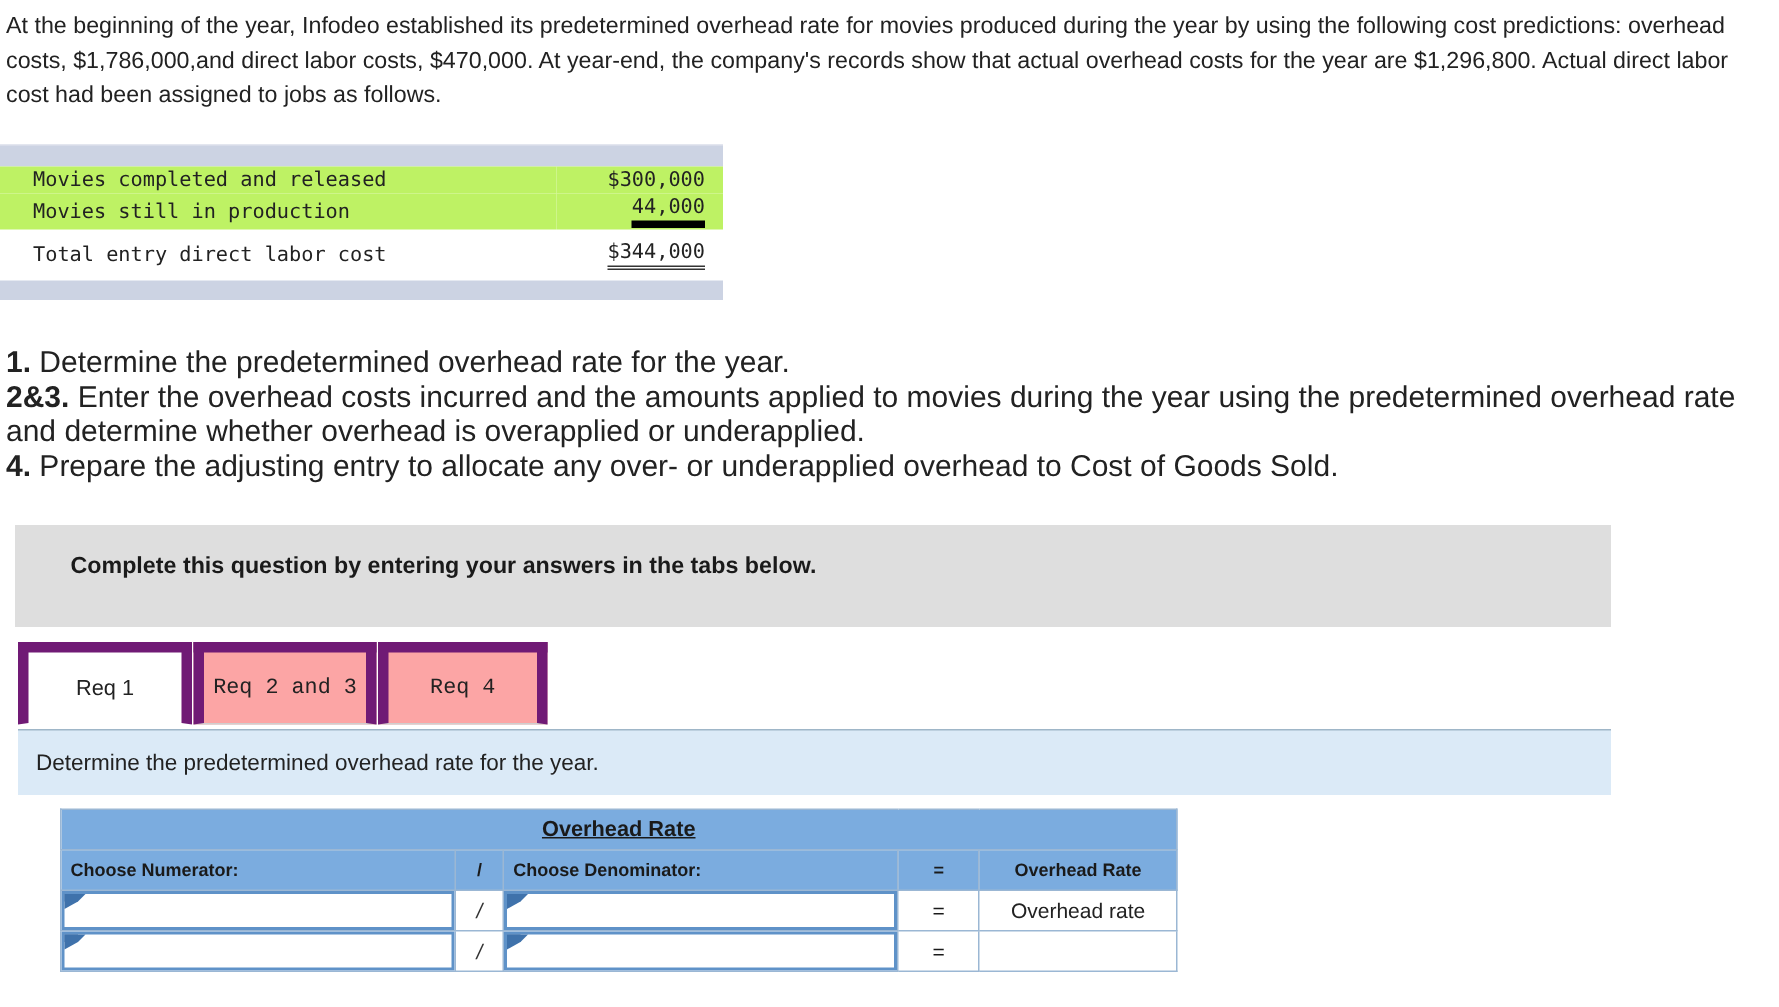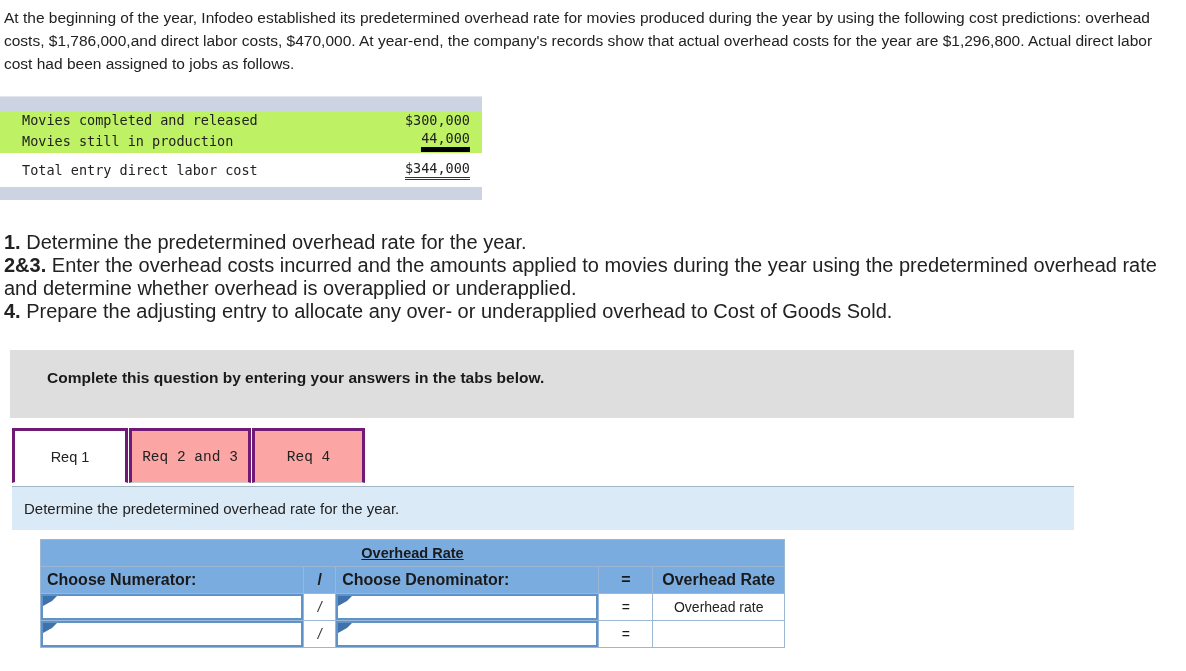--- a/index.html
+++ b/index.html
@@ -112,21 +112,21 @@
     left: 12px;
     top: 428px;
     width: 1062px;
     height: 58px;
   }
   .tab {
     position: absolute;
     top: 0;
     height: 55px;
     box-sizing: border-box;
-    border: 3px solid #701a75;
+    border: 7px solid #701a75;
     font-size: 14.5px;
     color: #222222;
     display: flex;
     align-items: center;
     justify-content: center;
     cursor: pointer;
   }
   .tab.active {
     background: #ffffff;
     border-bottom: 1px solid #ffffff;
@@ -186,21 +186,21 @@
     font-weight: bold;
     font-size: 14.5px;
     height: 26px;
   }
   .oh-title span {
     text-decoration: underline;
   }
   .oh-head td {
     background: #7bacdf;
     font-weight: bold;
-    font-size: 16px;
+    font-size: 12px;
     height: 27px;
   }
   .oh-head td.t-left  { padding-left: 6px;  text-align: left; }
   .oh-head td.t-ctr   { text-align: center; }
 
   
   .c-num  { width: 262px; }
   .c-sl   { width: 32px; }
   .c-den  { width: 262px; }
   .c-eq   { width: 54px; }

